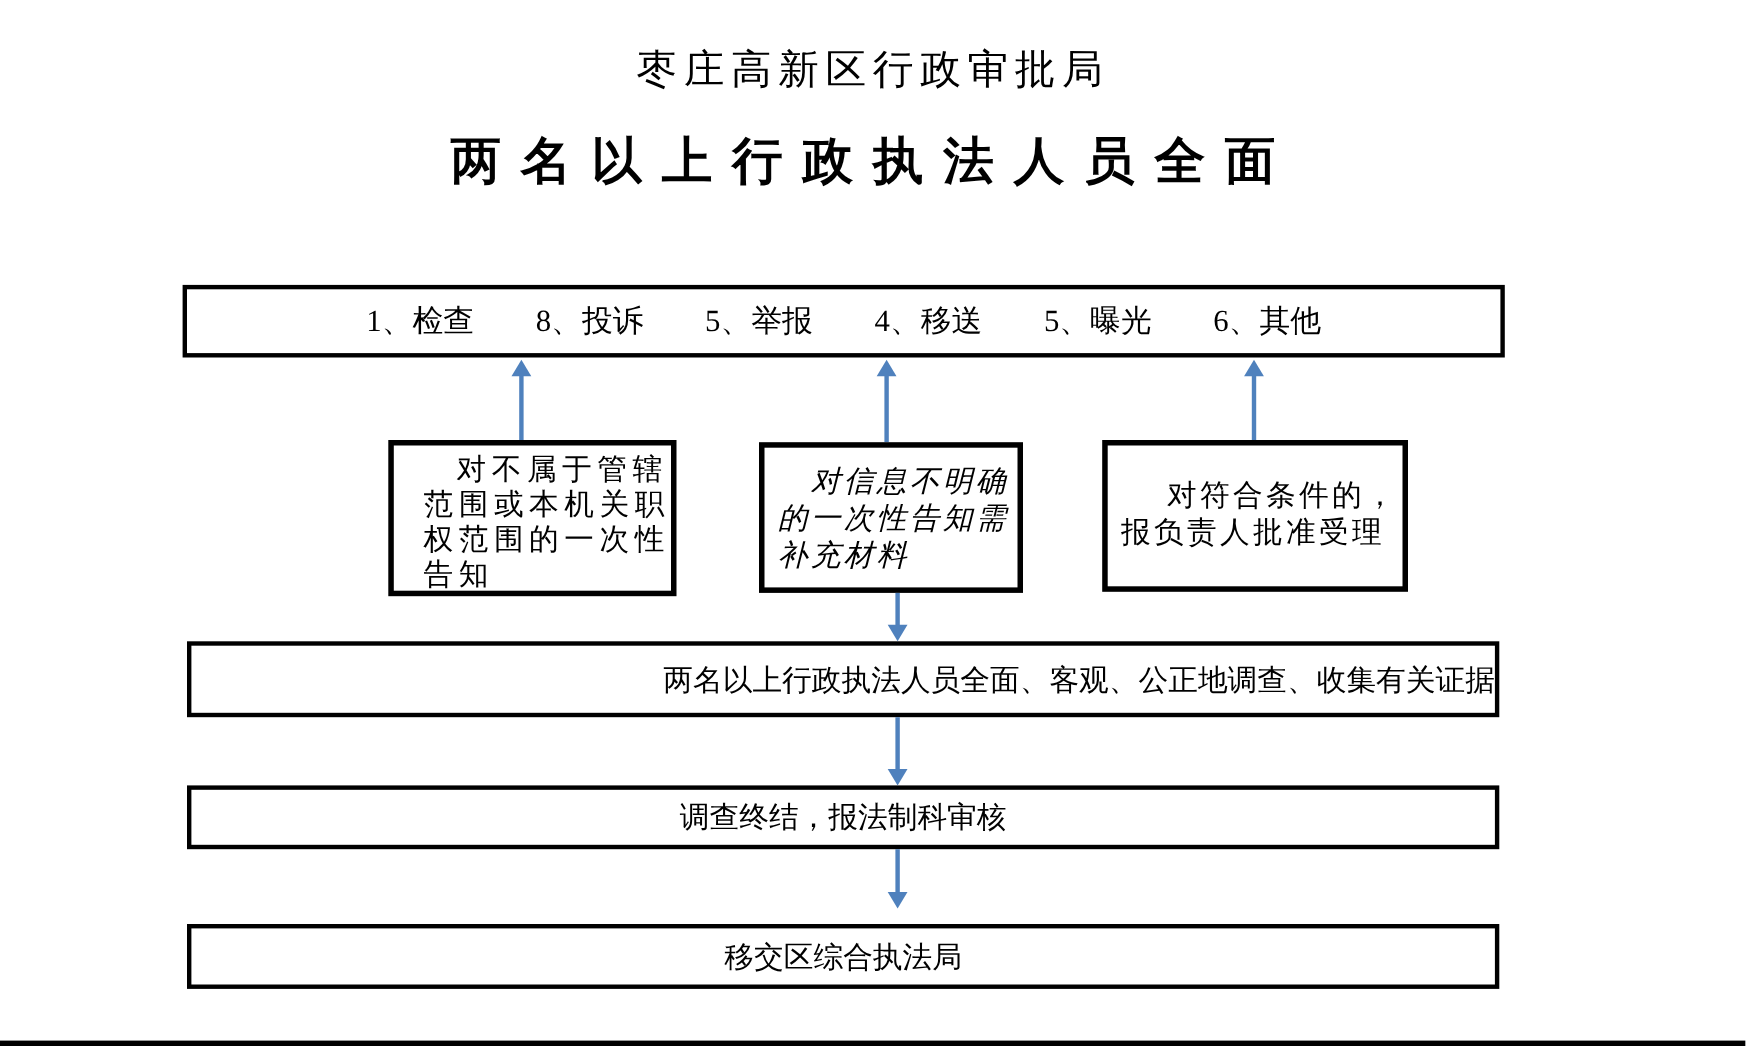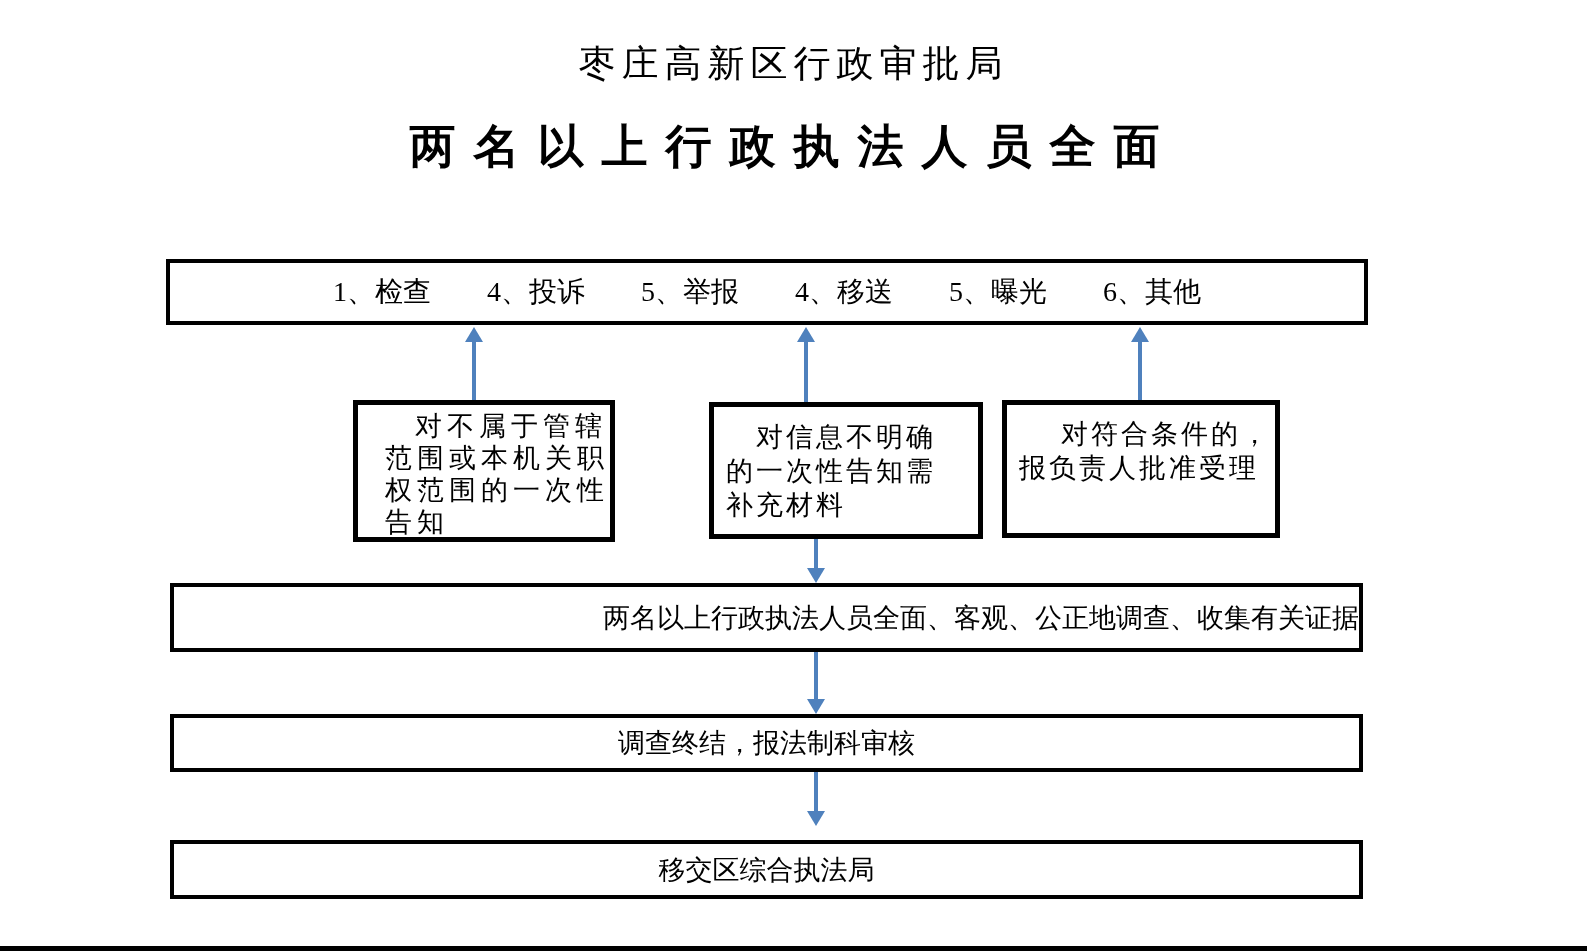--- a/index.html
+++ b/index.html
@@ -58,22 +58,22 @@
     font-size: 28px;
   }
   .source-item { white-space: nowrap; }
   .branch-box {
     border-width: 5px;
     font-size: 27px;
     line-height: 34px;
     padding: 8px 12px;
   }
   .branch-1 { left: 353px; top: 400px; width: 262px; height: 142px; padding-top: 5px; line-height: 32px; padding-left: 27px; }
-  .branch-2 { left: 709px; top: 402px; width: 274px; height: 137px; padding-top: 13px; }
-  .branch-3 { left: 1002px; top: 400px; width: 278px; height: 138px; padding-top: 12px; }
+  .branch-2 { left: 690px; top: 402px; width: 240px; height: 137px; padding-top: 13px; font-style: italic; }
+  .branch-3 { left: 1002px; top: 400px; width: 278px; height: 138px; padding-top: 28px; }
   .branch-box .line { white-space: nowrap; }
   .branch-1 .line { letter-spacing: 5px; }
   .branch-2 .line { letter-spacing: 3px; }
   .branch-3 .line { letter-spacing: 3px; }
   .line.indent-1 { text-indent: 30px; }
   .line.indent-2 { text-indent: 42px; }
   .process-box {
     left: 170px; width: 1193px;
     display: flex;
     align-items: center;
@@ -129,21 +129,21 @@
 <body>
 
 <div class="canvas">
 
   <div class="page-title">枣庄高新区行政审批局</div>
 
   <div class="page-subtitle">两名以上行政执法人员全面</div>
 
   <div class="fc-box sources-box">
     <span class="source-item">1、检查</span>
-    <span class="source-item">4、投诉</span>
+    <span class="source-item">8、投诉</span>
     <span class="source-item">5、举报</span>
     <span class="source-item">4、移送</span>
     <span class="source-item">5、曝光</span>
     <span class="source-item">6、其他</span>
   </div>
 
   <div class="varrow up arrow-up-1">
     <span class="head"></span>
     <span class="stem"></span>
   </div>

